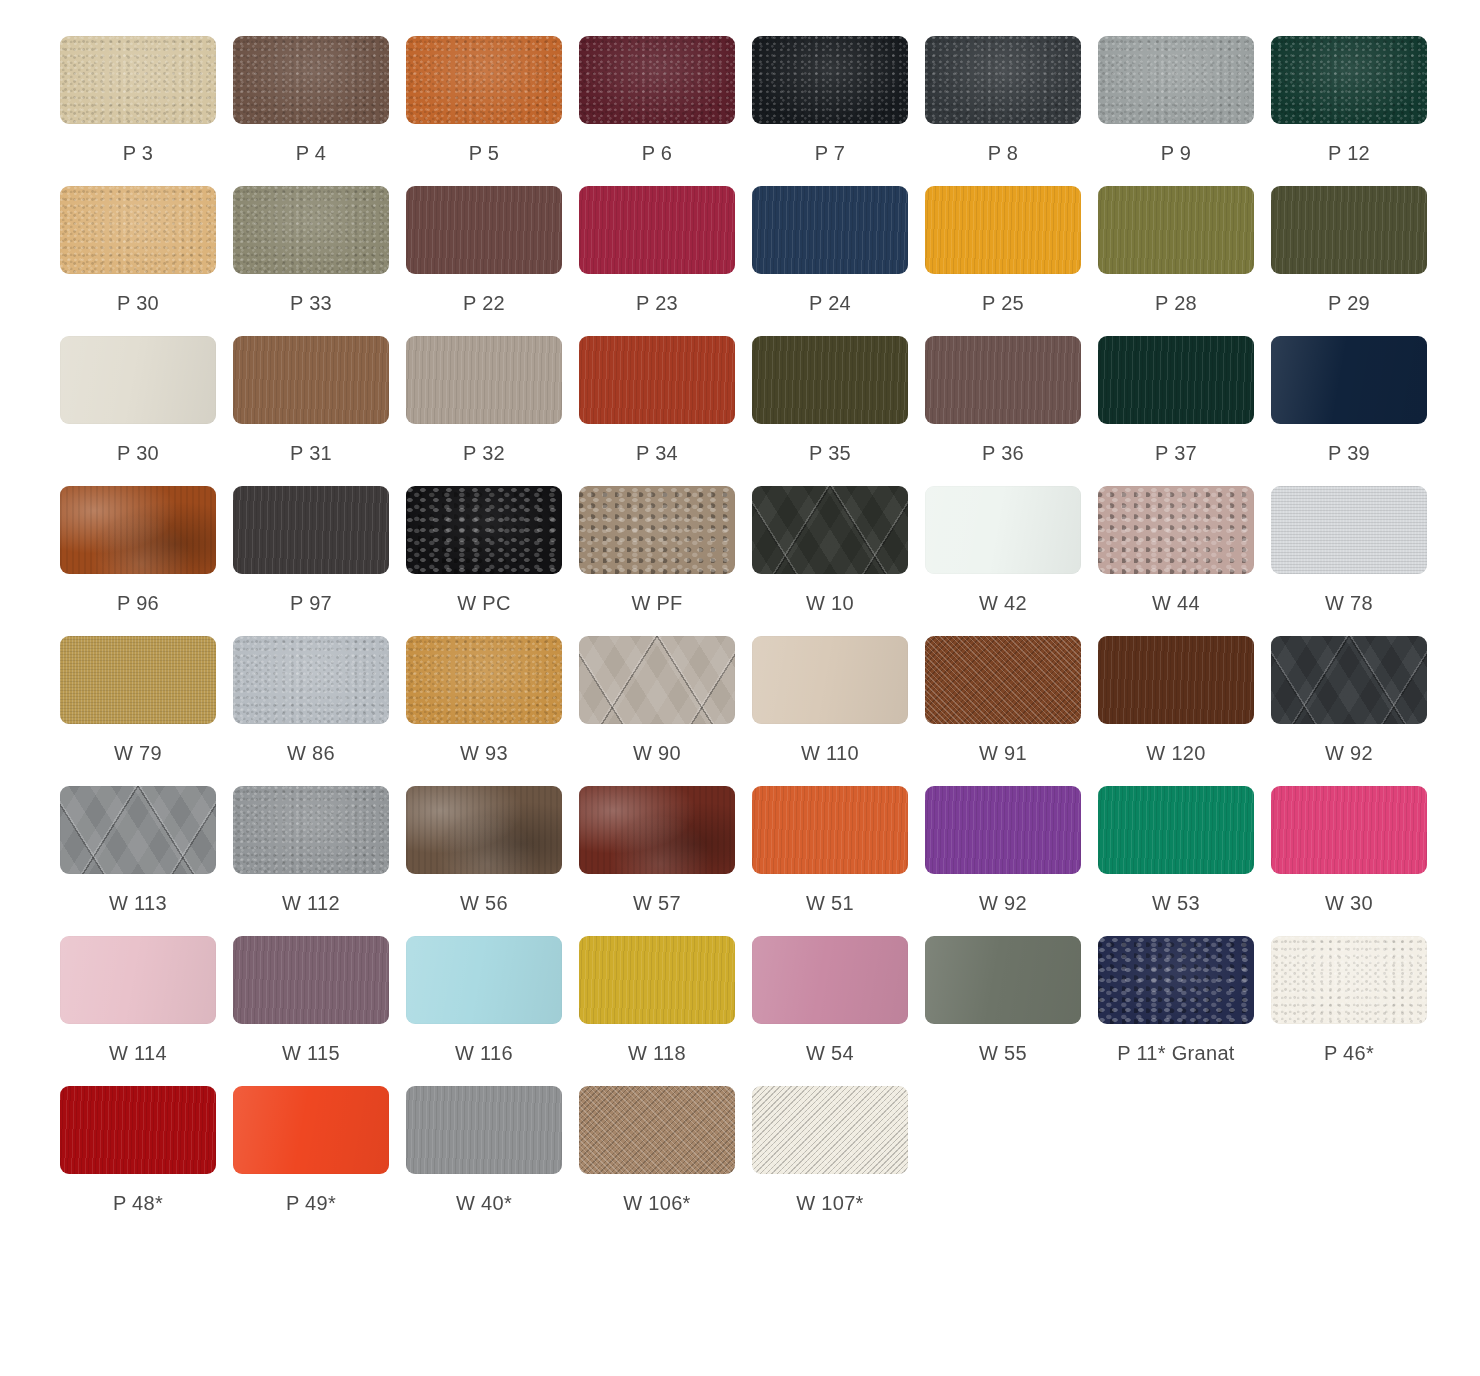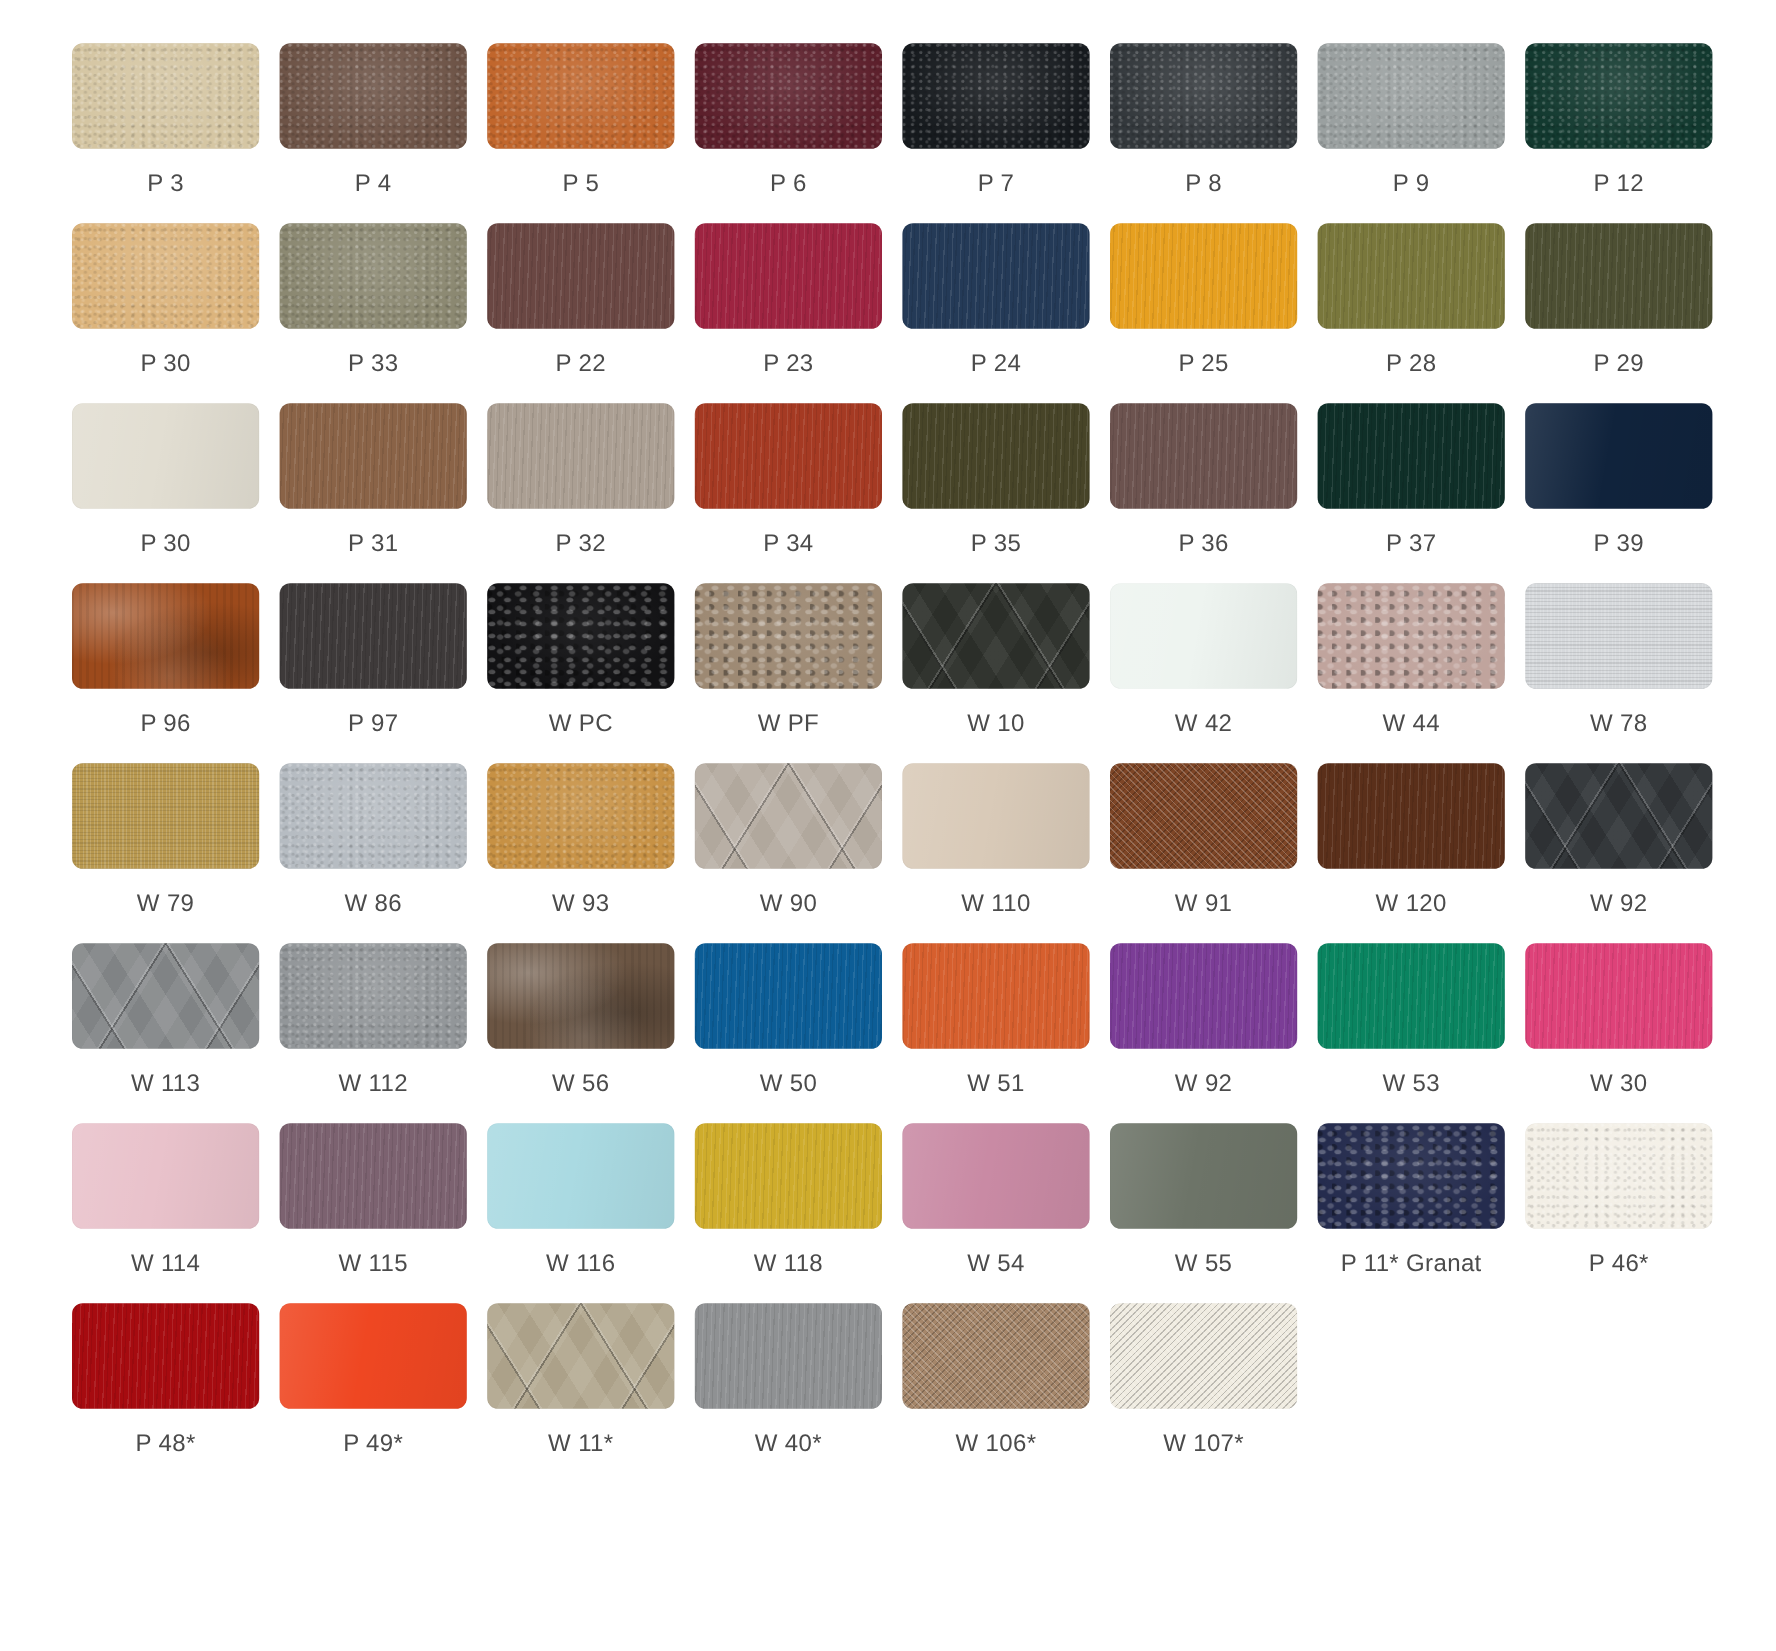--- a/index.html
+++ b/index.html
@@ -330,22 +330,22 @@
     </div>
     <div class="swatch-cell">
       <div class="swatch-chip tex-grain" style="background-color: rgb(146, 150, 153);"></div>
       <div class="swatch-label">W 112</div>
     </div>
     <div class="swatch-cell">
       <div class="swatch-chip tex-suede" style="background-color: rgb(107, 85, 67);"></div>
       <div class="swatch-label">W 56</div>
     </div>
     <div class="swatch-cell">
-      <div class="swatch-chip tex-brush" style="background-color: rgb(12, 93, 150);"></div>
-      <div class="swatch-label">W 50</div>
+      <div class="swatch-chip tex-suede" style="background-color: rgb(109, 42, 31);"></div>
+      <div class="swatch-label">W 57</div>
     </div>
     <div class="swatch-cell">
       <div class="swatch-chip tex-brush" style="background-color: rgb(214, 95, 46);"></div>
       <div class="swatch-label">W 51</div>
     </div>
     <div class="swatch-cell">
       <div class="swatch-chip tex-brush" style="background-color: rgb(123, 61, 150);"></div>
       <div class="swatch-label">W 92</div>
     </div>
     <div class="swatch-cell">
@@ -388,24 +388,20 @@
       <div class="swatch-chip tex-grain" style="background-color: rgb(243, 239, 230);"></div>
       <div class="swatch-label">P 46*</div>
     </div>
     <div class="swatch-cell">
       <div class="swatch-chip tex-brush" style="background-color: rgb(166, 11, 16);"></div>
       <div class="swatch-label">P 48*</div>
     </div>
     <div class="swatch-cell">
       <div class="swatch-chip tex-smooth" style="background-color: rgb(239, 71, 34);"></div>
       <div class="swatch-label">P 49*</div>
-    </div>
-    <div class="swatch-cell">
-      <div class="swatch-chip tex-quilt" style="background-color: rgb(181, 171, 148);"></div>
-      <div class="swatch-label">W 11*</div>
     </div>
     <div class="swatch-cell">
       <div class="swatch-chip tex-brush" style="background-color: rgb(143, 145, 147);"></div>
       <div class="swatch-label">W 40*</div>
     </div>
     <div class="swatch-cell">
       <div class="swatch-chip tex-mesh" style="background-color: rgb(165, 134, 106);"></div>
       <div class="swatch-label">W 106*</div>
     </div>
     <div class="swatch-cell">

